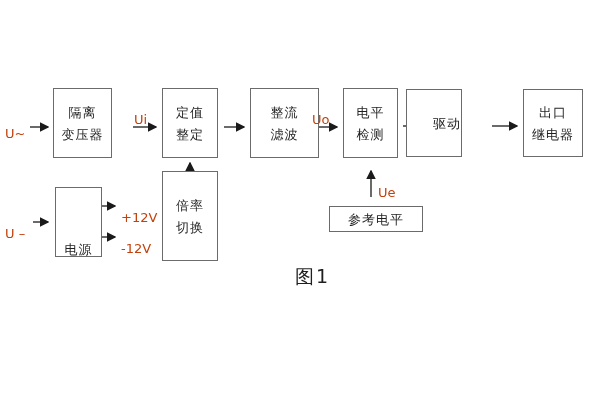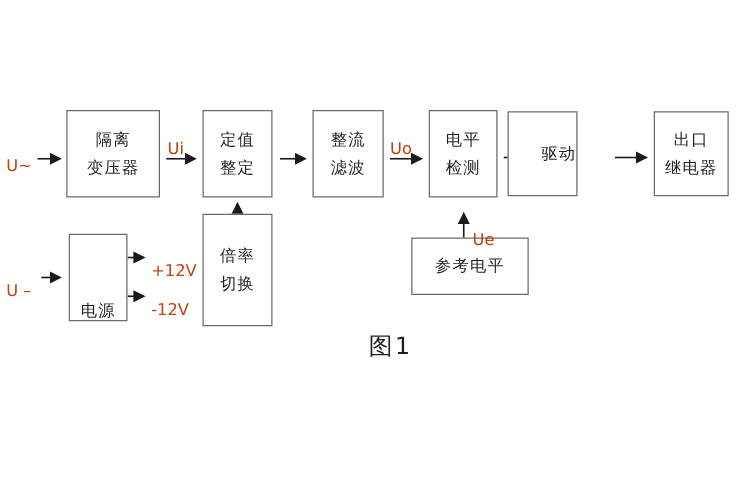--- a/index.html
+++ b/index.html
@@ -87,31 +87,31 @@
       <line x1="102" y1="206" x2="115" y2="206" marker-end="url(#arr)"></line>
 
       <line x1="102" y1="237" x2="115" y2="237" marker-end="url(#arr)"></line>
 
       <line x1="190" y1="186" x2="190" y2="163" marker-end="url(#arr)"></line>
 
       <line x1="371" y1="197" x2="371" y2="171" marker-end="url(#arr)"></line>
     </g>
   </svg>
 
-  <div class="box" style="left:53px; top:88px; width:75px; height:70px;">
+  <div class="box" style="left:53px; top:88px; width:59px; height:70px;">
     <span>隔离</span>
     <span>变压器</span>
   </div>
 
   <div class="box" style="left:162px; top:88px; width:56px; height:70px;">
     <span>定值</span>
     <span>整定</span>
   </div>
 
-  <div class="box" style="left:250px; top:88px; width:57px; height:70px;">
+  <div class="box" style="left:250px; top:88px; width:69px; height:70px;">
     <span>整流</span>
     <span>滤波</span>
   </div>
 
   <div class="box" style="left:343px; top:88px; width:55px; height:70px;">
     <span>电平</span>
     <span>检测</span>
   </div>
 
   <div class="box" style="left:406px; top:89px; width:56px; height:68px;align-items:flex-end;">
@@ -125,21 +125,21 @@
 
   <div class="box" style="left:55px; top:187px; width:47px; height:70px;justify-content:flex-end;">
     <span>电源</span>
   </div>
 
   <div class="box" style="left:162px; top:171px; width:56px; height:90px;">
     <span>倍率</span>
     <span>切换</span>
   </div>
 
-  <div class="box" style="left:329px; top:190px; width:94px; height:46px; gap:0;">
+  <div class="box" style="left:329px; top:206px; width:94px; height:26px; gap:0;">
     <span>参考电平</span>
   </div>
 
   <span class="lbl sig" style="left:5px; top:115px;">U~</span>
   <span class="lbl sig" style="left:5px; top:215px;">U –</span>
   <span class="lbl sig" style="left:134px; top:101px;">Ui</span>
   <span class="lbl sig" style="left:312px; top:101px;">Uo</span>
   <span class="lbl sig" style="left:378px; top:174px;">Ue</span>
   <span class="lbl sig" style="left:121px; top:199px;">+12V</span>
   <span class="lbl sig" style="left:121px; top:230px;">-12V</span>

